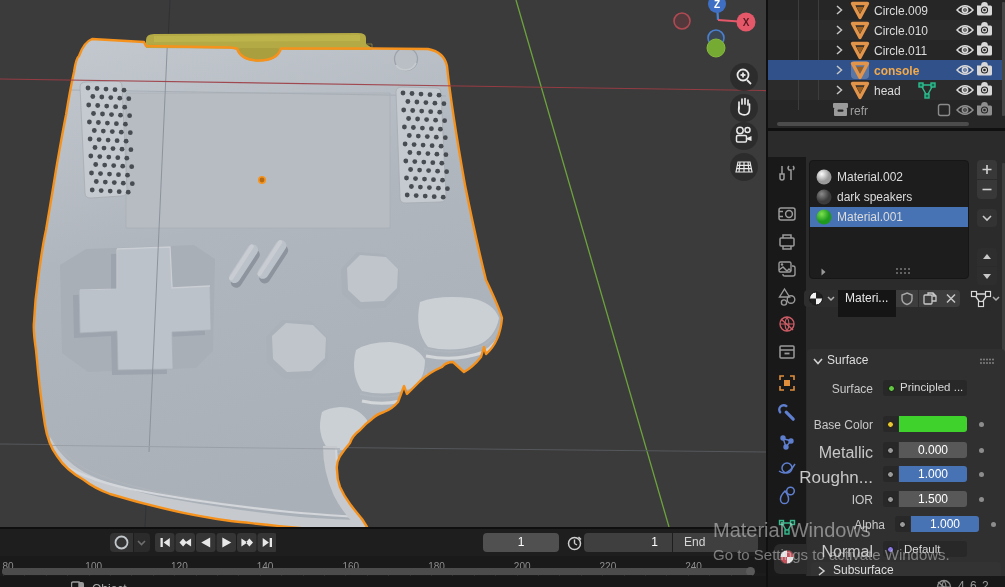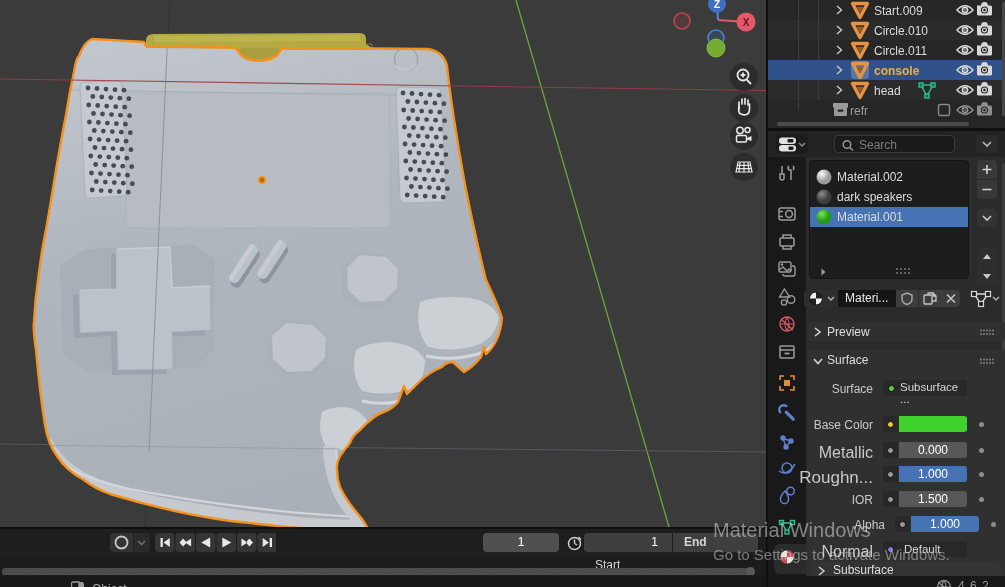--- a/index.html
+++ b/index.html
@@ -374,26 +374,37 @@
     <svg class="abs" style="left:566px;top:5px;" width="17" height="17">
       <circle cx="8.5" cy="9.5" r="6" fill="none" stroke="#cfcfcf" stroke-width="1.5"></circle>
       <path d="M 8.5,9.5 L 8.5,5.5 M 8.5,9.5 L 11,11" stroke="#cfcfcf" stroke-width="1.4" fill="none"></path>
       <path d="M 12.5,3 L 15,5.5" stroke="#cfcfcf" stroke-width="1.5"></path>
     </svg>
 
     <div class="abs" style="left:584px;top:4px;width:88px;height:19px;background:#3f3f3f;border-radius:4px 0 0 4px;color:#d6d6d6;font-size:12px;line-height:19px;">
       <span style="position:absolute;left:11px;margin-top:23px;">Start</span>
         <span style="position:absolute;right:14px;color:#fff;">1</span>
     </div>
-    <div class="abs" style="left:673px;top:4px;width:85px;height:19px;background:#3f3f3f;border-radius:0 4px 4px 0;color:#d6d6d6;font-size:12px;line-height:19px;font-weight:bold;">
+    <div class="abs" style="left:673px;top:4px;width:85px;height:19px;background:#3f3f3f;border-radius:0 4px 4px 0;color:#d6d6d6;font-size:12px;line-height:19px;">
       <span style="position:absolute;left:11px;">End</span>
         <span style="position:absolute;right:11px;color:#f0abfc;margin-top:32px;">250</span>
     </div>
   </div>
 
+  <div class="abs" style="left:0;top:29px;width:766px;height:17px;background:#1a1a1a;color:#8e8e8e;font-size:10px;" id="ruler">
+      <span style="position:absolute;left:-4px;top:5px;width:24px;text-align:center;">80</span>
+      <span style="position:absolute;left:81.7px;top:5px;width:24px;text-align:center;">100</span>
+      <span style="position:absolute;left:167.4px;top:5px;width:24px;text-align:center;">120</span>
+      <span style="position:absolute;left:253.10000000000002px;top:5px;width:24px;text-align:center;">140</span>
+      <span style="position:absolute;left:338.8px;top:5px;width:24px;text-align:center;">160</span>
+      <span style="position:absolute;left:424.5px;top:5px;width:24px;text-align:center;">180</span>
+      <span style="position:absolute;left:510.20000000000005px;top:5px;width:24px;text-align:center;">200</span>
+      <span style="position:absolute;left:595.9px;top:5px;width:24px;text-align:center;">220</span>
+      <span style="position:absolute;left:681.6px;top:5px;width:24px;text-align:center;">240</span>
+    </div>
 
   <div class="abs" style="left:0;top:41px;width:766px;height:7px;">
     <div class="abs" style="left:2px;top:0px;width:752px;height:7px;background:#4c4c4c;border-radius:3px;"></div>
     <div class="abs" style="left:746px;top:-1px;width:9px;height:9px;background:#5a5a5a;border-radius:50%;"></div>
   </div>
   <div class="abs" style="left:0;top:48px;width:766px;height:12px;background:#1c1c1c;" id="dopetick">
       <div class="abs" style="left:3.0px;top:0;width:1px;height:4px;background:#2e2e2e;"></div>
       <div class="abs" style="left:24.4px;top:0;width:1px;height:4px;background:#2e2e2e;"></div>
       <div class="abs" style="left:45.8px;top:0;width:1px;height:4px;background:#2e2e2e;"></div>
       <div class="abs" style="left:67.2px;top:0;width:1px;height:4px;background:#2e2e2e;"></div>
@@ -529,56 +540,32 @@
         <circle cx="216.5" cy="90" r="3.6" fill="#262626"></circle>
         <circle cx="216.5" cy="90" r="1.9" fill="none" stroke="#d8d8d8" stroke-width="1.2"></circle>
         <path d="M 189,110 Q 197,101.5 205,110 Q 197,118.5 189,110 Z" fill="none" stroke="#8e8e8e" stroke-width="1.5"></path>
         <circle cx="197" cy="110" r="2.6" fill="none" stroke="#8e8e8e" stroke-width="1.6"></circle>
         <circle cx="197" cy="110" r="0.8" fill="#8e8e8e"></circle>
         <path d="M 209,105.5 L 213.1,105.5 a 3.4,3.4 0 0 1 6.8,0 L 222.5,105.5 Q 224,105.5 224,107 L 224,114 Q 224,115.5 222.5,115.5 L 210.5,115.5 Q 209,115.5 209,114 Z" fill="#8e8e8e"></path>
         <circle cx="216.5" cy="110" r="3.6" fill="#262626"></circle>
         <circle cx="216.5" cy="110" r="1.9" fill="none" stroke="#8e8e8e" stroke-width="1.2"></circle>
       </g>
   </svg>
-  <div class="txt abs" style="left:106px;top:3.5px;">Start.009</div>
+  <div class="txt abs" style="left:106px;top:3.5px;">Circle.009</div>
   <div class="txt abs" style="left:106px;top:23.5px;">Circle.010</div>
   <div class="txt abs" style="left:106px;top:43.5px;">Circle.011</div>
   <div class="txt abs" style="left:106px;top:63.5px;color:#f3aa4a;font-weight:bold;">console</div>
   <div class="txt abs" style="left:106px;top:83.5px;">head</div>
   <div class="txt abs" style="left:82px;top:103.5px;color:#9e9e9e;">refr</div>
 
   <div class="abs" style="left:9px;top:122px;width:192px;height:4px;background:#4c4c4c;border-radius:2px;"></div>
   <div class="abs" style="left:234px;top:2px;width:2.5px;height:114px;background:#474747;border-radius:1px;"></div>
 </div>
 <div class="abs" id="props" style="left:768px;top:131px;width:237px;height:445px;background:#2b2b2b;overflow:hidden;">
 
-  <div class="abs" style="left:0;top:0;width:237px;height:26px;background:#232323;">
-    <div class="abs" style="left:8px;top:3px;width:32px;height:20px;background:#1c1c1c;border-radius:5px;"></div>
-    <svg class="abs" style="left:10px;top:4px;" width="30" height="18">
-      <g fill="#e2e2e2">
-        <rect x="1" y="2.5" width="17" height="6.5" rx="3.2"></rect>
-        <rect x="1" y="10" width="17" height="6.5" rx="3.2"></rect>
-        <rect x="9.5" y="4" width="6" height="3.5" rx="1" fill="#1d1d1d"></rect>
-        <rect x="10.5" y="11.5" width="5" height="3.5" rx="1" fill="#1d1d1d"></rect>
-      </g>
-      <path d="M 21,8 L 24,11 L 27,8" stroke="#8a8a8a" stroke-width="1.5" fill="none"></path>
-    </svg>
-    <div class="abs" style="left:66px;top:4px;width:121px;height:18px;background:#1b1b1b;border:1px solid #3a3a3a;border-radius:4px;box-sizing:border-box;">
-      <svg class="abs" style="left:6px;top:2.5px;" width="14" height="14">
-        <circle cx="6" cy="5.5" r="3.8" fill="none" stroke="#9a9a9a" stroke-width="1.4"></circle>
-        <line x1="8.8" y1="8.4" x2="12" y2="11.6" stroke="#9a9a9a" stroke-width="1.4"></line>
-      </svg>
-      <span style="position:absolute;left:24px;top:1.5px;color:#7b7b7b;font-size:12px;">Search</span>
-    </div>
-    <div class="abs" style="left:208px;top:4px;width:22px;height:18px;background:#2a2a2a;border-radius:4px;">
-      <svg width="22" height="18">
-          <path d="M 7,7 L 11,11 L 15,7" stroke="#b8b8b8" stroke-width="1.6" fill="none"></path>
-        </svg>
-    </div>
-  </div>
 
   <div class="abs" style="left:0;top:26px;width:38px;height:419px;background:#191919;" id="tabbar">
     <div class="abs" style="left:6px;top:387px;width:32px;height:30px;background:#2b2b2b;border-radius:6px 0 0 6px;"></div>
     <svg class="abs" style="left:0;top:0;" width="38" height="419" id="tabicons">
         <g transform="translate(19,16)">
           <g stroke="#9a9a9a" stroke-width="1.5" fill="none">
             <path d="M -5,-7 L -5,1 M -7,1 L -3,1 L -3,5 Q -3,7 -5,7 Q -7,7 -7,5 Z"></path>
             <path d="M 2,-7 Q 0,-5 2,-3 L 4,-3 L 4,7 M 6,-7 Q 8,-5 6,-3"></path>
           </g>
         </g>
@@ -743,21 +730,21 @@
 
     <div class="abs" style="left:-2px;top:133px;width:34px;height:17px;background:#2e2e2e;border-radius:4px 0 0 4px;">
       <svg width="35" height="17">
         <circle cx="12" cy="8.5" r="6.5" fill="#f2f2f2"></circle>
         <path d="M 12,2 A 6.5,6.5 0 0 1 18.5,8.5 L 12,8.5 Z" fill="#202020"></path>
         <path d="M 12,15 A 6.5,6.5 0 0 1 5.5,8.5 L 12,8.5 Z" fill="#202020"></path>
         <circle cx="12" cy="8.5" r="6.5" fill="none" stroke="#0f0f0f" stroke-width="1"></circle>
         <path d="M 24,7 L 27,10 L 30,7" stroke="#b0b0b0" stroke-width="1.5" fill="none"></path>
       </svg>
     </div>
-    <div class="abs" style="left:32px;top:133px;width:58px;height:17px;background:#151515;color:#e8e8e8;font-size:12px;line-height:17px;padding-left:7px;box-sizing:border-box;">Materi...</div>
+    <div class="abs" style="left:32px;top:133px;width:58px;height:27px;background:#151515;color:#e8e8e8;font-size:12px;line-height:17px;padding-left:7px;box-sizing:border-box;">Materi...</div>
     <div class="abs" style="left:90px;top:133px;width:22px;height:17px;background:#3d3d3d;">
       <svg width="22" height="17">
           <path d="M 11,3 L 16,5 L 16,9 Q 16,13 11,14.5 Q 6,13 6,9 L 6,5 Z" fill="none" stroke="#a8a8a8" stroke-width="1.4"></path>
         </svg>
     </div>
     <div class="abs" style="left:112.5px;top:133px;width:22px;height:17px;background:#3d3d3d;">
       <svg width="22" height="17">
         <rect x="5" y="5" width="8" height="9" rx="1" fill="none" stroke="#c8c8c8" stroke-width="1.3"></rect>
         <path d="M 9,5 L 9,3 L 14,3 L 17,6 L 17,11 L 13,11 M 14,3 L 14,6 L 17,6" fill="none" stroke="#c8c8c8" stroke-width="1.3"></path>
       </svg>
@@ -768,38 +755,20 @@
         </svg>
     </div>
     <svg class="abs" style="left:160px;top:132px;" width="36" height="19">
       <path d="M 8,5 L 22,5 L 15,15 Z" fill="none" stroke="#d8d8d8" stroke-width="1.4"></path>
       <rect x="5.5" y="2.5" width="5" height="5" fill="#1d1d1d" stroke="#d8d8d8" stroke-width="1.2"></rect>
       <rect x="19.5" y="2.5" width="5" height="5" fill="#1d1d1d" stroke="#d8d8d8" stroke-width="1.2"></rect>
       <rect x="12.5" y="12.5" width="5" height="5" fill="#1d1d1d" stroke="#d8d8d8" stroke-width="1.2"></rect>
       <path d="M 27,8 L 30,11 L 33,8" stroke="#b0b0b0" stroke-width="1.5" fill="none"></path>
     </svg>
 
-    <div class="abs" style="left:1px;top:165px;width:198px;height:19px;background:#303030;border-radius:4px;">
-      <svg class="abs" style="left:4px;top:3px" width="14" height="14">
-          <path d="M 4,3 L 9,7 L 4,11" stroke="#d0d0d0" stroke-width="1.6" fill="none"></path>
-        </svg>
-      <span style="position:absolute;left:20px;top:2.5px;color:#dedede;font-size:12px;">Preview</span>
-      <svg class="abs" style="left:172px;top:6px;" width="16" height="9" id="grip1">
-          <circle cx="2" cy="2.5" r="0.9" fill="#8a8a8a"></circle>
-          <circle cx="5" cy="2.5" r="0.9" fill="#8a8a8a"></circle>
-          <circle cx="8" cy="2.5" r="0.9" fill="#8a8a8a"></circle>
-          <circle cx="11" cy="2.5" r="0.9" fill="#8a8a8a"></circle>
-          <circle cx="14" cy="2.5" r="0.9" fill="#8a8a8a"></circle>
-          <circle cx="2" cy="6" r="0.9" fill="#8a8a8a"></circle>
-          <circle cx="5" cy="6" r="0.9" fill="#8a8a8a"></circle>
-          <circle cx="8" cy="6" r="0.9" fill="#8a8a8a"></circle>
-          <circle cx="11" cy="6" r="0.9" fill="#8a8a8a"></circle>
-          <circle cx="14" cy="6" r="0.9" fill="#8a8a8a"></circle>
-        </svg>
-    </div>
 
     <div class="abs" style="left:1px;top:192px;width:198px;height:385px;background:#303030;border-radius:4px;">
       <svg class="abs" style="left:4px;top:5px" width="14" height="14">
           <path d="M 3,5 L 7,9.5 L 11,5" stroke="#d0d0d0" stroke-width="1.6" fill="none"></path>
         </svg>
       <span style="position:absolute;left:20px;top:3.5px;color:#dedede;font-size:12px;">Surface</span>
       <svg class="abs" style="left:172px;top:8px;" width="16" height="9" id="grip2">
           <circle cx="2" cy="2.5" r="0.9" fill="#8a8a8a"></circle>
           <circle cx="5" cy="2.5" r="0.9" fill="#8a8a8a"></circle>
           <circle cx="8" cy="2.5" r="0.9" fill="#8a8a8a"></circle>
@@ -809,21 +778,21 @@
           <circle cx="5" cy="6" r="0.9" fill="#8a8a8a"></circle>
           <circle cx="8" cy="6" r="0.9" fill="#8a8a8a"></circle>
           <circle cx="11" cy="6" r="0.9" fill="#8a8a8a"></circle>
           <circle cx="14" cy="6" r="0.9" fill="#8a8a8a"></circle>
         </svg>
       <div id="rows">
           <div class="abs" style="left:0;top:31px;width:198px;height:18px;">
             <div style="position:absolute;right:132px;top:1.5px;color:#c8c8c8;font-size:12px;white-space:nowrap;">Surface</div>
             <div style="position:absolute;left:76px;top:0;width:84px;height:16px;background:#282828;border-radius:3px;">
               <div style="position:absolute;left:5px;top:4.5px;width:7px;height:7px;border-radius:50%;background:#63c744;border:1px solid #101010;box-sizing:border-box;"></div>
-              <span style="position:absolute;left:17px;top:0.5px;color:#d8d8d8;font-size:11.5px;">Subsurface ...</span>
+              <span style="position:absolute;left:17px;top:0.5px;color:#d8d8d8;font-size:11.5px;">Principled ...</span>
             </div>
           </div>
           <div class="abs" style="left:0;top:67px;width:198px;height:18px;">
             <div style="position:absolute;right:132px;top:1.5px;color:#c8c8c8;font-size:12px;white-space:nowrap;">Base Color</div>
             <div style="position:absolute;left:76px;top:0px;width:15px;height:16px;background:#282828;border-radius:3px 0 0 3px;">
               <div style="position:absolute;left:4px;top:4.5px;width:7px;height:7px;border-radius:50%;background:#e8c832;border:1px solid #101010;box-sizing:border-box;"></div>
             </div>
             <div style="position:absolute;left:92px;top:0;width:68px;height:16px;background:#3fd22c;border-radius:0 3px 3px 0;"></div>
             <div style="position:absolute;left:172px;top:5.5px;width:5px;height:5px;border-radius:50%;background:#8d8d8d;"></div>
           </div>

